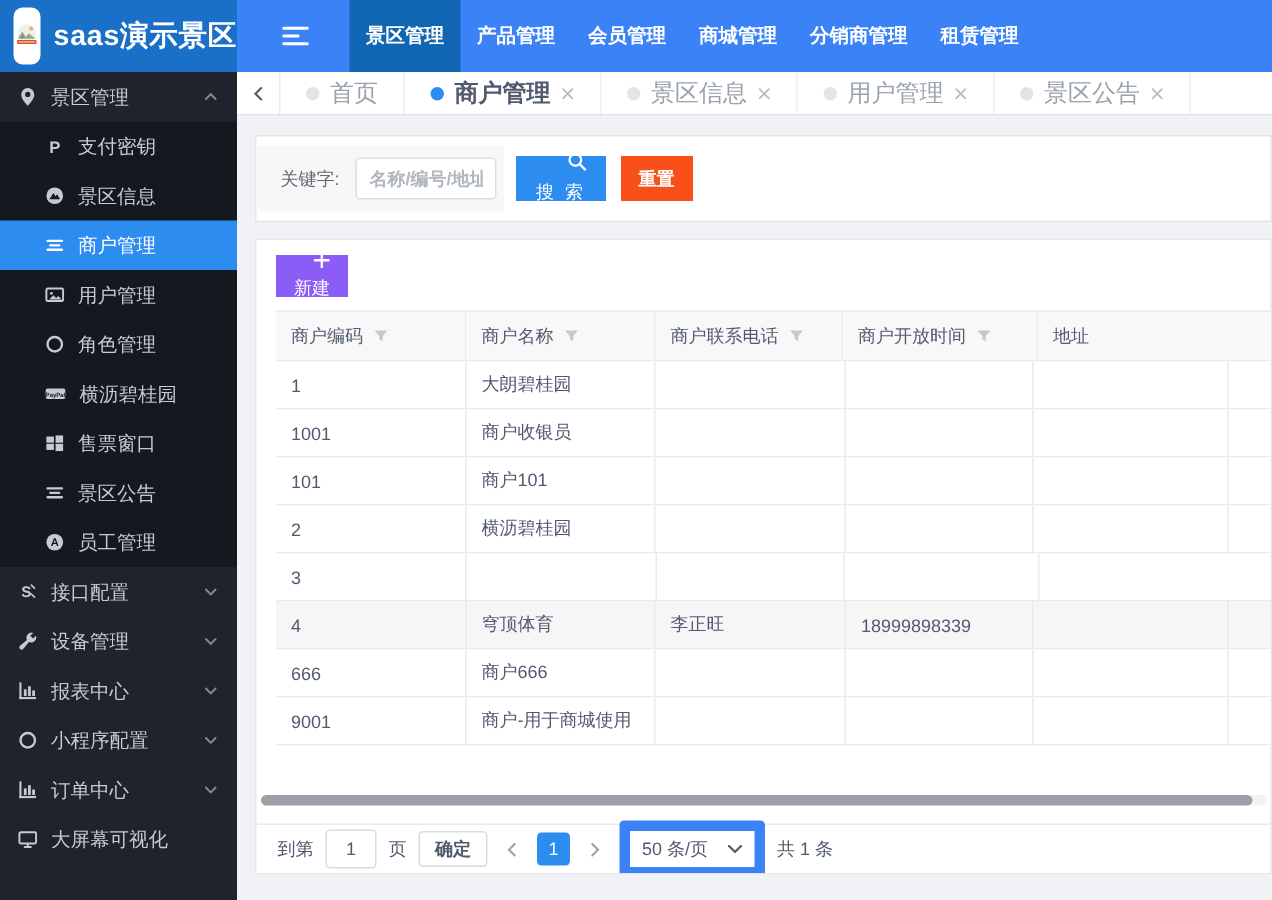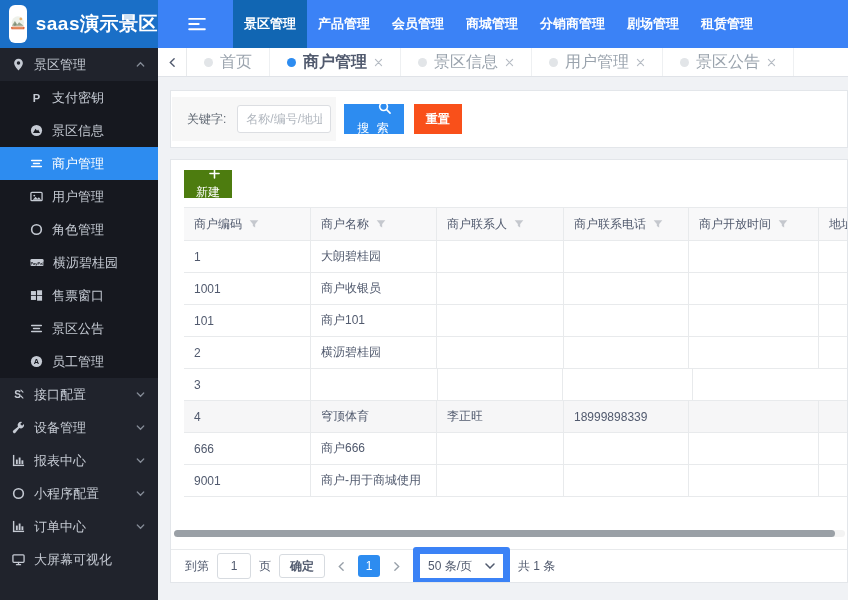--- a/index.html
+++ b/index.html
@@ -29,27 +29,27 @@
   .tab-back{width:28px;border-right:1px solid #e8eaec;display:flex;align-items:center;justify-content:center;color:#515a6e;cursor:pointer;}
   .tabs{display:flex;align-items:stretch;}
   .tab{display:flex;align-items:center;gap:7px;padding:0 17px;border-right:1px solid #eef0f2;font-size:16px;color:#9aa3ad;cursor:pointer;white-space:nowrap;}
   .tab .dot{width:9px;height:9px;border-radius:50%;background:#e2e5e8;}
   .tab.active{color:#515a6e;font-weight:bold;}
   .tab.active .dot{background:#2d8cf0;}
   .tab .close{color:#b6bcc4;display:inline-flex;cursor:pointer;}
   .search-panel{margin:13px 0 0 12px;background:#fff;border:1px solid #e3e6ea;height:56px;min-height:56px;display:flex;align-items:center;box-sizing:content-box;}
   .search-form{background:#f7f7f7;margin-left:1px;height:44px;display:flex;align-items:center;padding:0 5px 0 15px;gap:11px;}
   .search-form label{font-size:12px;color:#606873;}
-  .kw-input{width:76px;height:26px;border:1px solid #dcdee2;border-radius:3px;font-size:12px;padding:0 8px;color:#515a6e;outline:none;}
+  .kw-input{width:76px;height:26px;border:1px solid #dcdee2;border-radius:3px;font-size:12px;padding:0 8px;color:#515a6e;outline:none;font-weight:bold;}
   .kw-input::placeholder{color:#b0b6be;}
   .btn{border:none;border-radius:0;font-size:12px;color:#fff;display:inline-flex;align-items:flex-end;justify-content:center;cursor:pointer;flex-direction:column;}
   .btn-search{height:30px;padding:0 13px;margin-left:8px;background:#2d8cf0;gap:6px;letter-spacing:2px;}
   .btn-reset{height:30px;padding:0 12px;margin-left:10px;background:#f9501a;font-weight:bold;}
   .table-panel{margin:11px 0 0 12px;background:#fff;border:1px solid #e3e6ea;flex:1;display:flex;flex-direction:column;min-height:0;overflow:hidden;}
-  .btn-new{height:28px;padding:0 12px;margin:10px 0 9px 13px;background:#4d7c0f;gap:5px;align-self:flex-start;}
+  .btn-new{height:28px;padding:0 12px;margin:10px 0 9px 13px;background:#8b5cf6;gap:5px;align-self:flex-start;}
   .table-wrap{margin-left:13px;border-top:1px solid #e8eaec;overflow:hidden;}
   .t-row{display:flex;width:900px;border-bottom:1px solid #e8eaec;background:#fff;}
   .t-row.hl{background:#f6f6f7;}
   .t-cell{box-sizing:border-box;padding:0 10px;height:31px;display:flex;align-items:center;font-size:12px;color:#515a6e;border-right:1px solid #e8eaec;overflow:hidden;white-space:nowrap;}
   .t-head .t-cell{height:32px;background:#f8f8f9;gap:7px;font-weight:500;}
   .funnel{color:#c5c8ce;display:inline-flex;cursor:pointer;}
   .spacer{flex:1;}
   .hscrollbar{height:7px;margin:0 2px 12px 3px;border-radius:4px;background:#f3f3f3;}
   .hthumb{height:7px;width:98.5%;border-radius:4px;background:#9aa0a6;cursor:pointer;}
   .pagination{border-top:1px solid #e8eaec;height:32px;min-height:32px;display:flex;align-items:center;gap:8px;padding-left:14px;font-size:12px;color:#515a6e;}
@@ -97,23 +97,20 @@
         <div class="nav-item">
           <span>会员管理</span>
         </div>
         <div class="nav-item">
           <span>商城管理</span>
         </div>
         <div class="nav-item">
           <span>分销商管理</span>
         </div>
         <div class="nav-item">
-          <span>剧场管理</span>
-        </div>
-        <div class="nav-item">
           <span>租赁管理</span>
         </div>
       </nav>
   </div>
 </header>
 
 <div class="layout">
   <aside class="sidebar" id="sidebar">
       <div class="sec">
         <span class="icn">
@@ -394,28 +391,20 @@
             <div class="t-cell" style="width: 127px;">
               <span>商户编码</span>
               <span class="icn funnel">
                 <svg viewBox="0 0 12 12" width="10" height="10">
                   <path fill="currentColor" d="M.8 1.6h10.4L7.4 6v4.1L4.6 8.5V6z"></path>
                 </svg>
               </span>
             </div>
             <div class="t-cell" style="width: 126px;">
               <span>商户名称</span>
-              <span class="icn funnel">
-                <svg viewBox="0 0 12 12" width="10" height="10">
-                  <path fill="currentColor" d="M.8 1.6h10.4L7.4 6v4.1L4.6 8.5V6z"></path>
-                </svg>
-              </span>
-            </div>
-            <div class="t-cell" style="width: 127px;">
-              <span>商户联系人</span>
               <span class="icn funnel">
                 <svg viewBox="0 0 12 12" width="10" height="10">
                   <path fill="currentColor" d="M.8 1.6h10.4L7.4 6v4.1L4.6 8.5V6z"></path>
                 </svg>
               </span>
             </div>
             <div class="t-cell" style="width: 125px;">
               <span>商户联系电话</span>
               <span class="icn funnel">
                 <svg viewBox="0 0 12 12" width="10" height="10">

